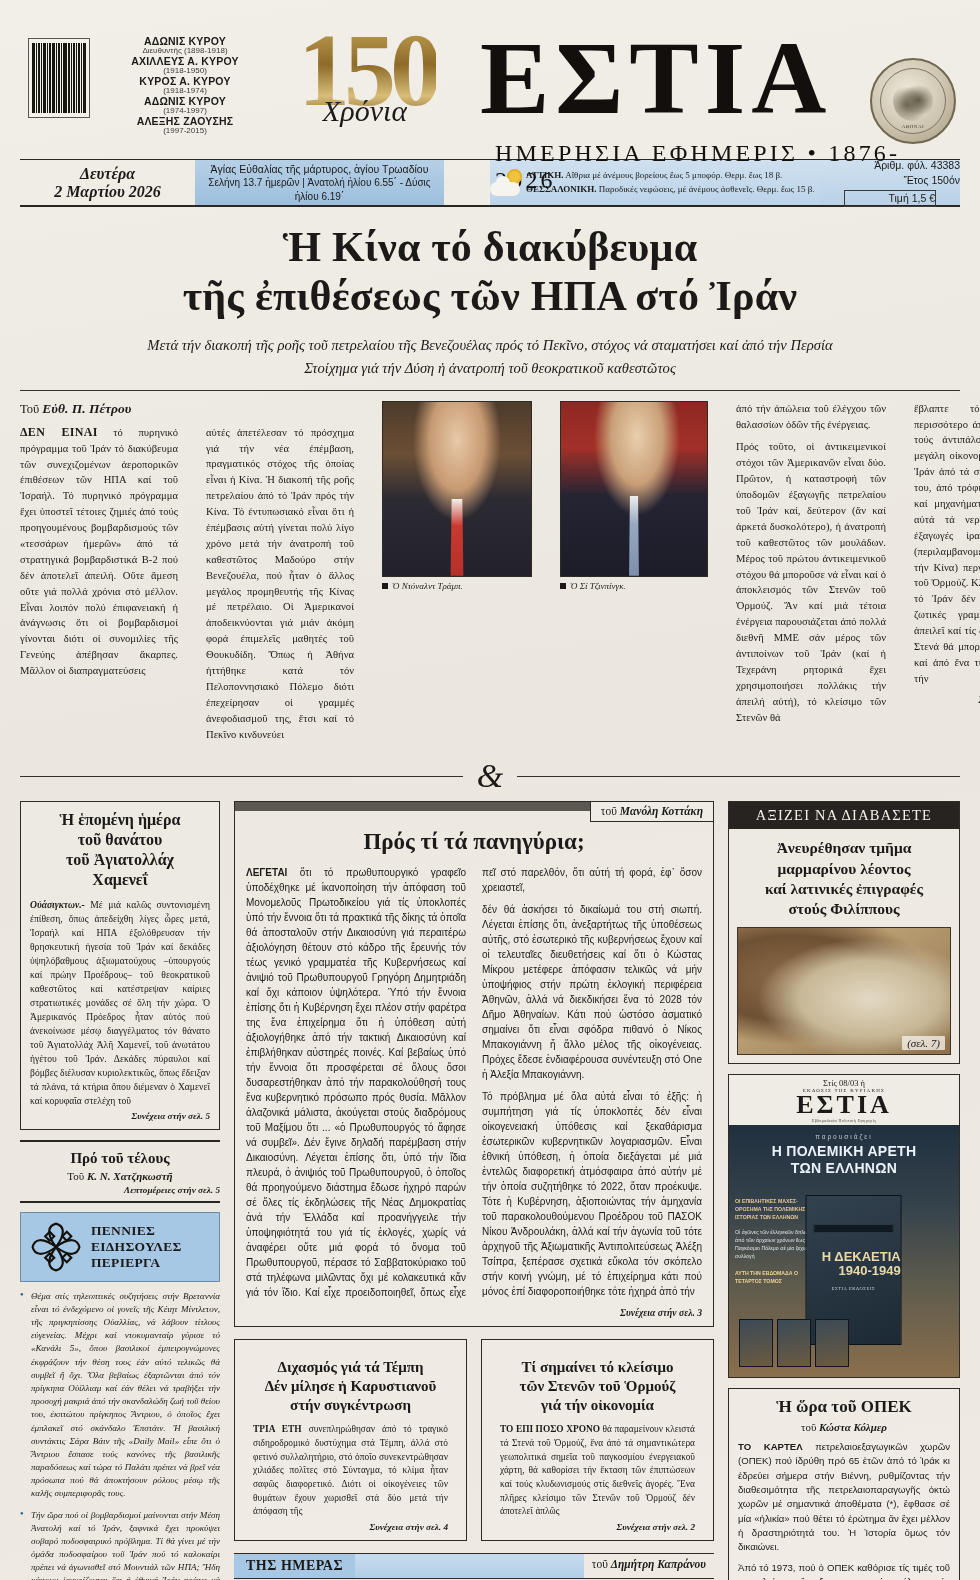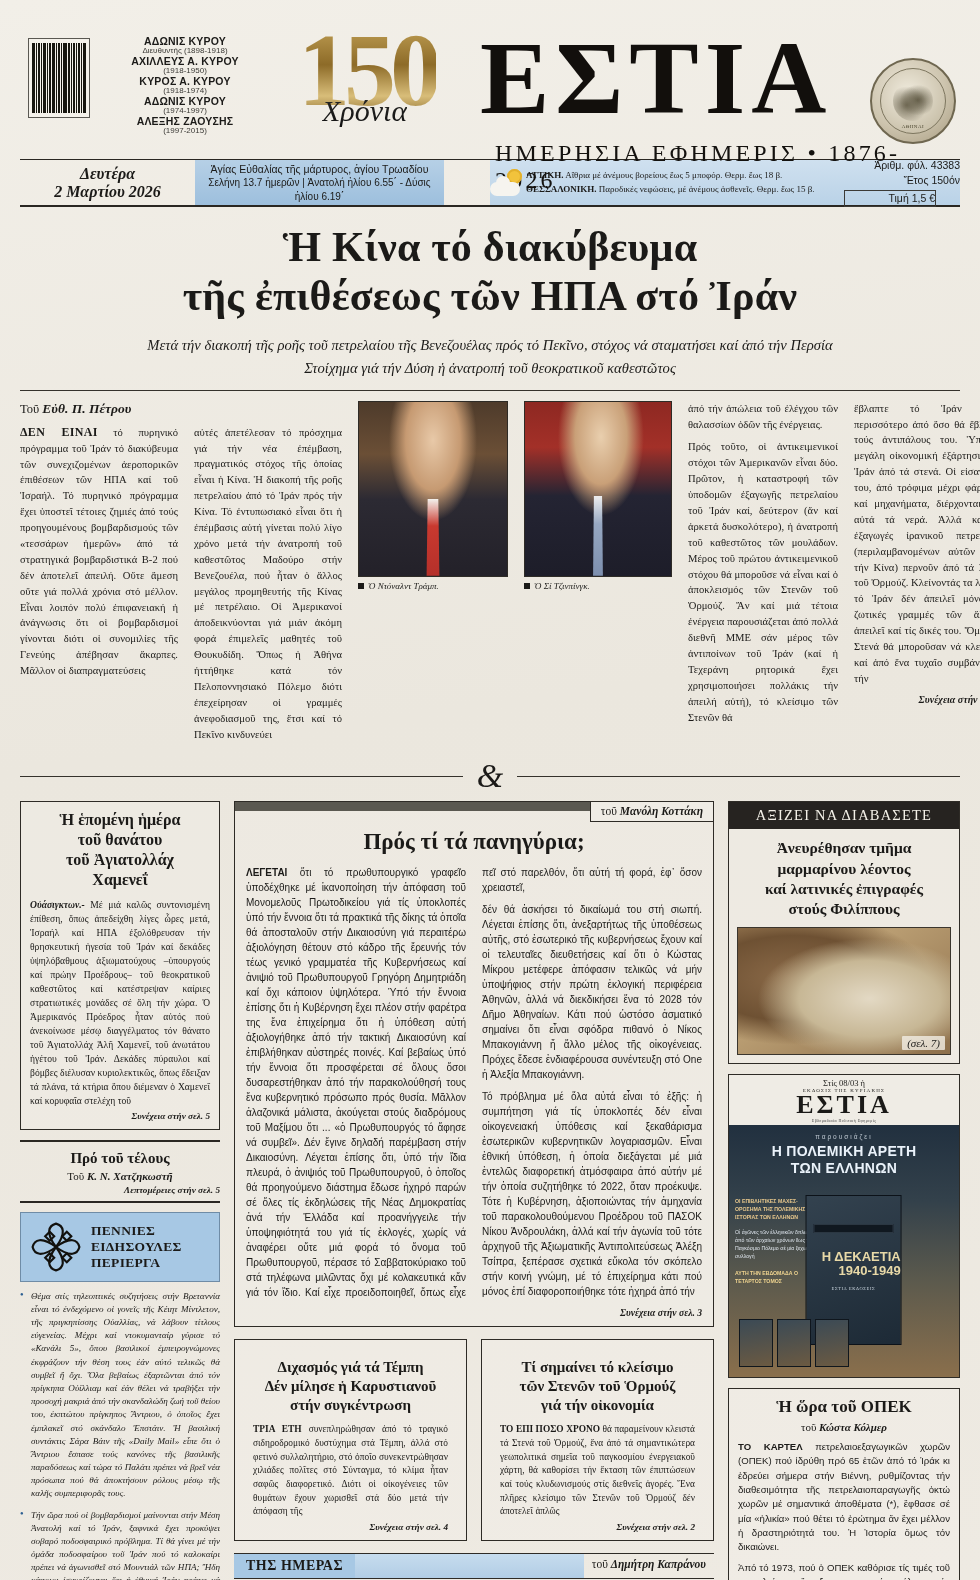--- a/index.html
+++ b/index.html
@@ -73,21 +73,21 @@
   .ib-issue { width:140px; background:linear-gradient(180deg,#cfe0ef,#b9d2e7); text-align:right;
               font-family:"Liberation Sans", sans-serif; font-size:10.5px; line-height:1.45;
               display:flex; flex-direction:column; justify-content:center; }
   .ib-issue .price { border:1px solid #3b3a36; margin:2px 24px 0; font-size:10.5px; }
   
   .headline { text-align:center; padding:16px 0 6px; }
   .headline h1 { margin:0; font-size:42px; line-height:1.16; font-weight:700; letter-spacing:.2px; }
   .subhead { text-align:center; font-style:italic; font-size:14.6px; line-height:1.55; padding:8px 18px 10px; }
   .rule-hair { border-top:1px solid #35322c; }
   
-  .lead { display:grid; grid-template-columns:158px 148px 150px 148px 150px 150px; gap:16px; padding:10px 0 6px; }
+  .lead { display:grid; grid-template-columns:158px 148px 150px 148px 150px 150px; gap:28px; padding:10px 0 6px; }
   .byline { font-size:12.5px; margin-bottom:6px; }
   .byline b { font-style:italic; font-size:13.5px; }
   .bodytxt { font-size:10.6px; line-height:1.5; text-align:justify; }
   .bodytxt p { margin:0 0 7px; }
   .bodytxt .drop { font-weight:700; font-size:12px; letter-spacing:.3px; }
   .photo { width:100%; height:176px; border:1px solid #2e2b26; position:relative; overflow:hidden; }
   .ph-trump { background:
      radial-gradient(ellipse at 50% 22%, #e8c9a8 0%, #c69a72 26%, transparent 42%),
      linear-gradient(180deg,#4e3b2b 0%,#6b4f36 30%,#2c2a33 56%,#232129 100%); }
   .ph-trump:after{ content:""; position:absolute; left:32%; bottom:0; width:36%; height:44%;

